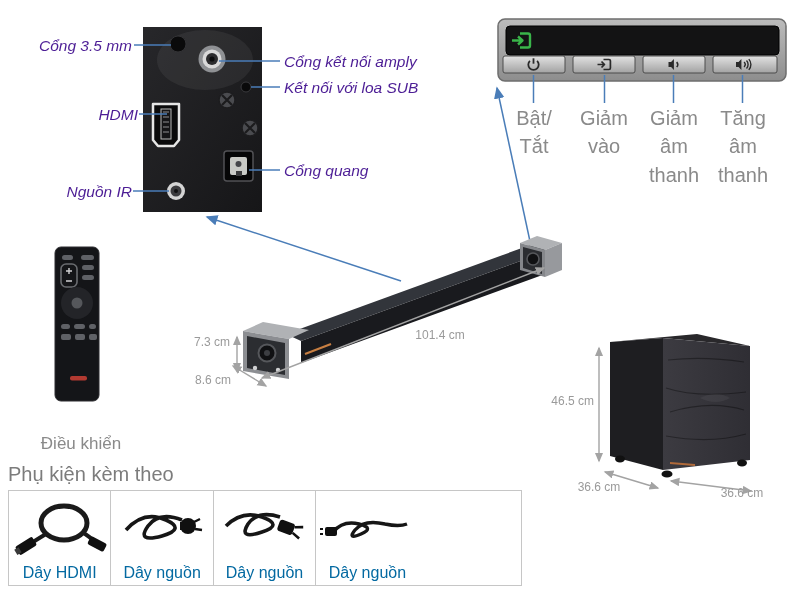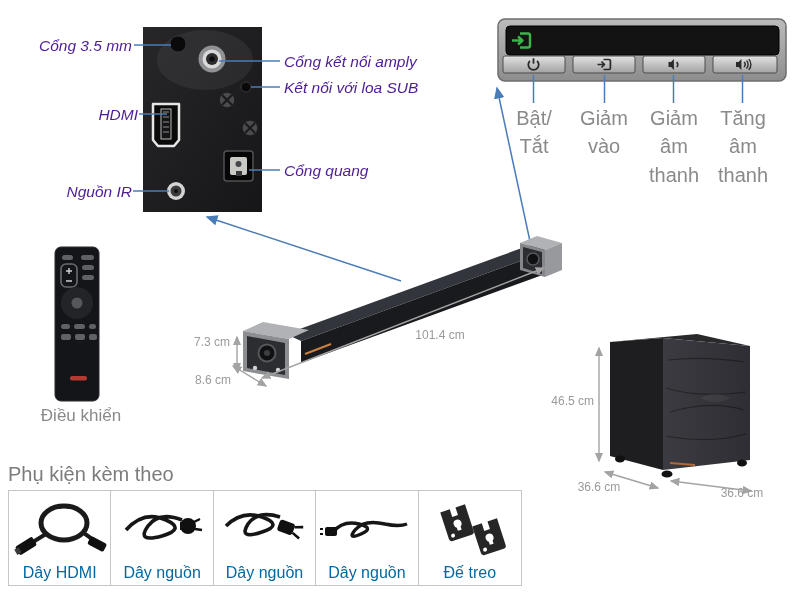--- a/index.html
+++ b/index.html
@@ -6,21 +6,21 @@
   .stage{position:relative;width:800px;height:600px;background:#fff;overflow:hidden;
          font-family:"Liberation Sans","DejaVu Sans",sans-serif;}
   .stage svg.scene{position:absolute;left:0;top:0;}
   .lbl{position:absolute;color:#4c1d95;font-size:15.5px;line-height:1.15;white-space:nowrap;font-style:italic;}
   .lbl.right{text-align:right;}
   .btn-lbl{position:absolute;width:64px;text-align:center;color:#8a8a8a;font-size:20px;
            line-height:1.42;white-space:pre-line;}
   .dim{position:absolute;color:#9a9a9a;font-size:12px;white-space:nowrap;}
   .dim.right{text-align:right;}
   .dim.center{text-align:center;}
-  .caption{position:absolute;color:#8a8a8a;font-size:17px;text-align:center;white-space:nowrap;}
+  .caption{position:absolute;color:#8a8a8a;font-size:17px;text-align:center;white-space:nowrap;margin-top:28px;}
   .heading{position:absolute;color:#7c7c7c;font-size:20px;white-space:nowrap;}
   .acc-grid{position:absolute;left:8px;top:490px;width:514px;height:96px;display:grid;
             grid-template-columns:repeat(5,1fr);border:1px solid #c6c6c6;box-sizing:border-box;}
   .acc-cell{border-right:1px solid #c6c6c6;display:flex;flex-direction:column;align-items:center;
             justify-content:flex-end;padding-bottom:4px;overflow:hidden;}
   .acc-cell:last-child{border-right:none;}
   .acc-ico{flex:1;display:flex;align-items:center;justify-content:center;}
   .acc-lbl{color:#0369a1;font-size:16px;line-height:1;white-space:nowrap;}
 </style>
 </head>
@@ -293,34 +293,15 @@
     <div class="acc-cell">
       <div class="acc-ico">
         <svg width="96" height="60" viewBox="0 0 96 60">
           <path d="M14,34 q10,-12 26,-8 q16,4 2,10 q-14,6 -6,-4 q9,-11 30,-6 q14,3 22,0" fill="none" stroke="#161616" stroke-width="3.4"></path>
           <rect x="6" y="29" width="12" height="9" rx="2" fill="#101010"></rect>
           <path d="M4,31 h-3 M4,36 h-3" stroke="#101010" stroke-width="2"></path>
         </svg>
       </div>
       <div class="acc-lbl">Dây nguồn</div>
     </div>
-    <div class="acc-cell">
-      <div class="acc-ico">
-        <svg width="96" height="60" viewBox="0 0 96 60">
-          <g transform="rotate(-18 34 24)">
-            <path d="M22,10 h10 v8 h6 v-8 h10 v28 a3,3 0 0 1 -3,3 h-20 a3,3 0 0 1 -3,-3 Z" fill="#262626"></path>
-            <circle cx="35" cy="26" r="4" fill="#fff"></circle>
-              <rect x="33" y="26" width="4" height="7" fill="#fff"></rect>
-            <circle cx="27" cy="36" r="2" fill="#fff"></circle>
-          </g>
-          <g transform="rotate(-18 66 38)">
-            <path d="M54,24 h10 v8 h6 v-8 h10 v28 a3,3 0 0 1 -3,3 h-20 a3,3 0 0 1 -3,-3 Z" fill="#262626"></path>
-            <circle cx="67" cy="40" r="4" fill="#fff"></circle>
-              <rect x="65" y="40" width="4" height="7" fill="#fff"></rect>
-            <circle cx="59" cy="50" r="2" fill="#fff"></circle>
-          </g>
-        </svg>
-      </div>
-      <div class="acc-lbl">Đế treo</div>
-    </div>
   </div>
 
 </div>
 
 </body></html>

